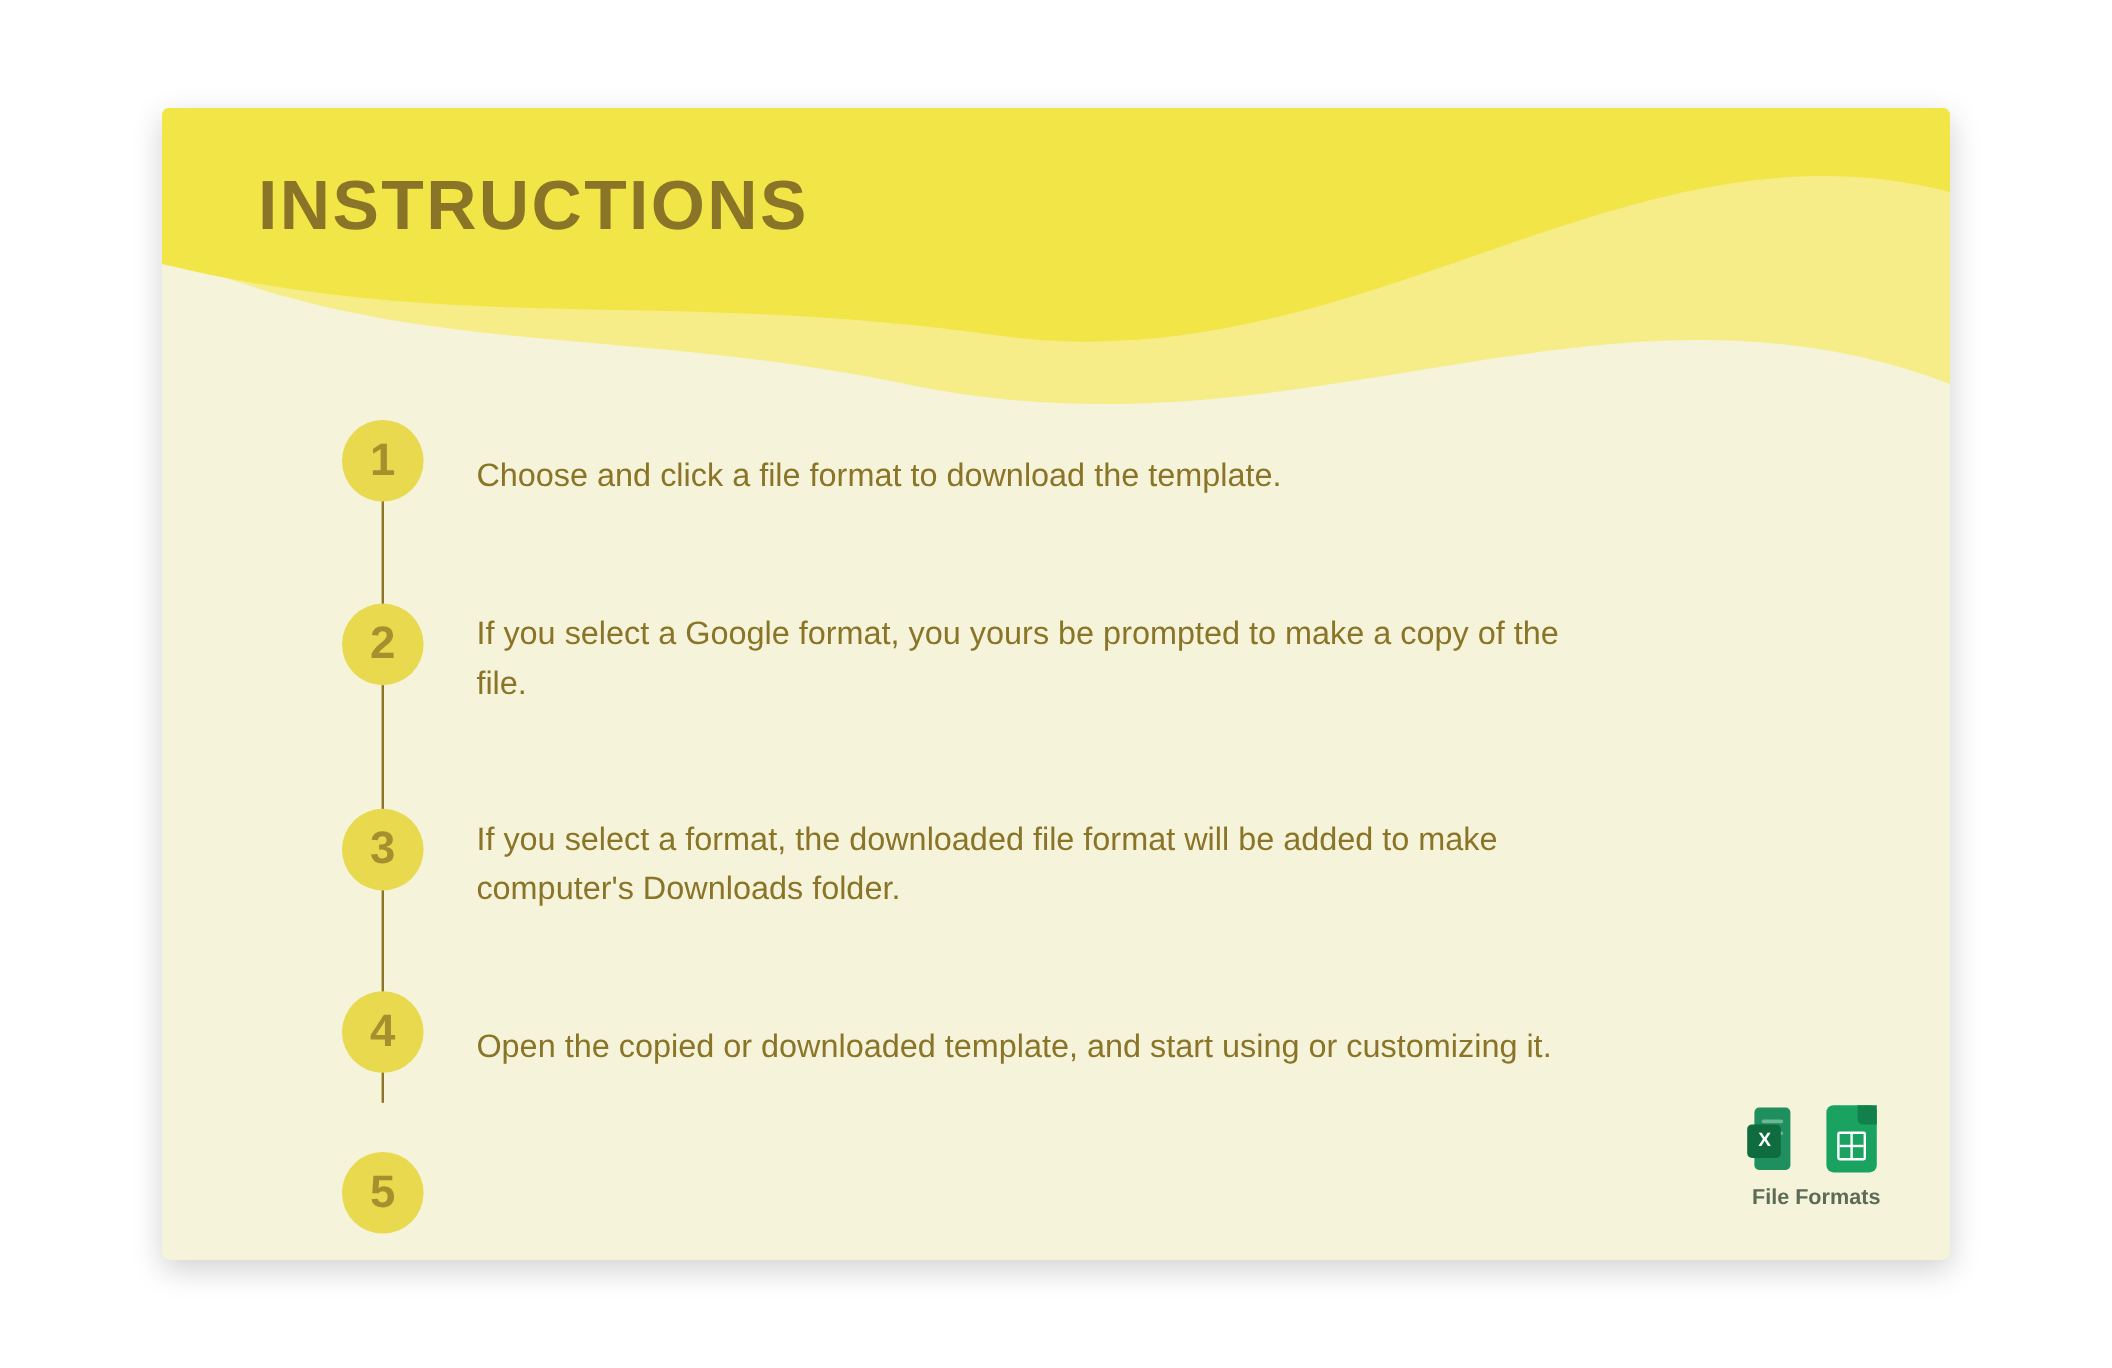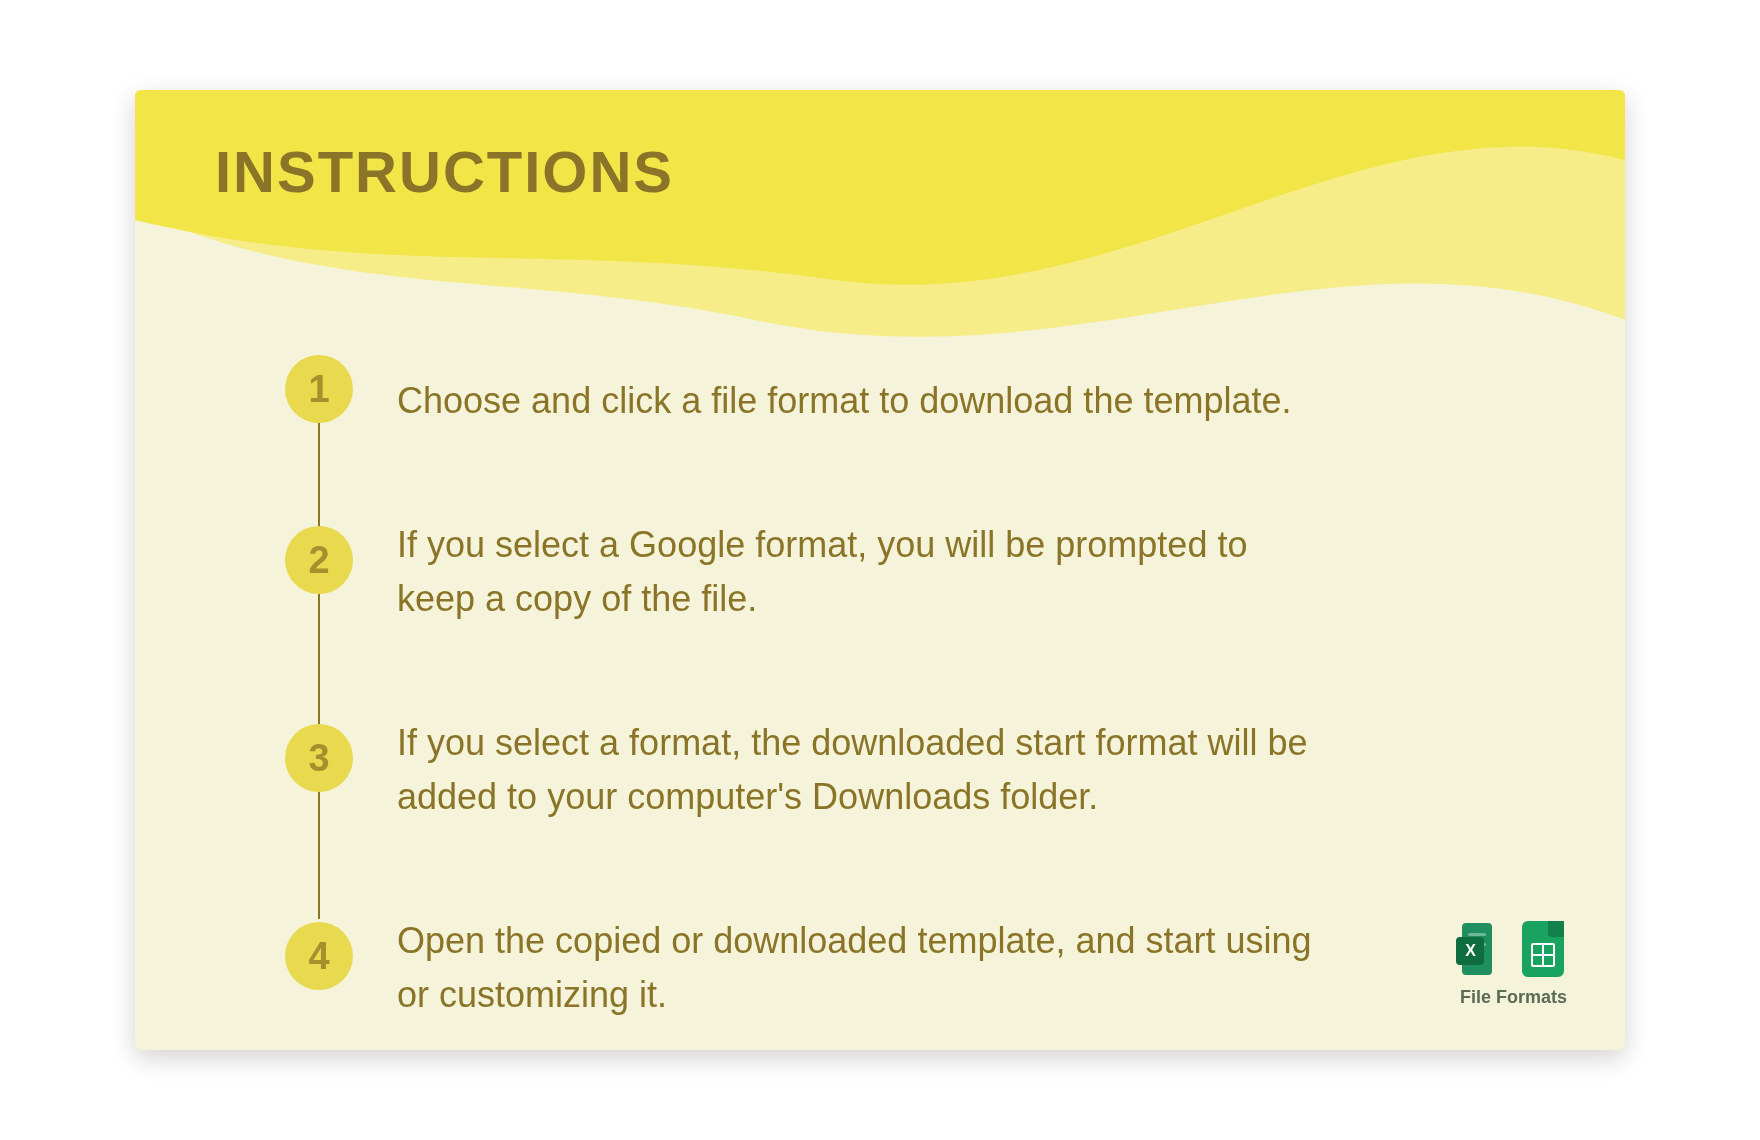--- a/index.html
+++ b/index.html
@@ -89,21 +89,21 @@
     display: flex;
     align-items: center;
     justify-content: center;
     flex: 0 0 68px;
     position: relative;
     z-index: 2;
   }
   .step-text {
     margin-left: 44px;
     color: #8a7427;
-    font-size: 36px;
+    font-size: 27px;
     line-height: 1.5;
     max-width: 930px;
     margin-top: 24px;
   }
 
   
   .formats {
     position: absolute;
     right: 58px;
     bottom: 42px;
@@ -217,25 +217,25 @@
 
     <div class="steps">
       <div class="rail"></div>
 
       <div class="step">
         <div class="badge">1</div>
         <div class="step-text">Choose and click a file format to download the template.</div>
       </div>
       <div class="step">
         <div class="badge">2</div>
-        <div class="step-text">If you select a Google format, you will be prompted to keep a copy of the file.</div>
+        <div class="step-text">If you select a Google format, you yours be prompted to make a copy of the file.</div>
       </div>
       <div class="step">
         <div class="badge">3</div>
-        <div class="step-text">If you select a format, the downloaded start format will be added to your computer's Downloads folder.</div>
+        <div class="step-text">If you select a format, the downloaded file format will be added to make computer's Downloads folder.</div>
       </div>
       <div class="step">
         <div class="badge">4</div>
         <div class="step-text">Open the copied or downloaded template, and start using or customizing it.</div>
       </div>
       <div class="step">
         <div class="badge">5</div>
       </div>
     </div>
 

